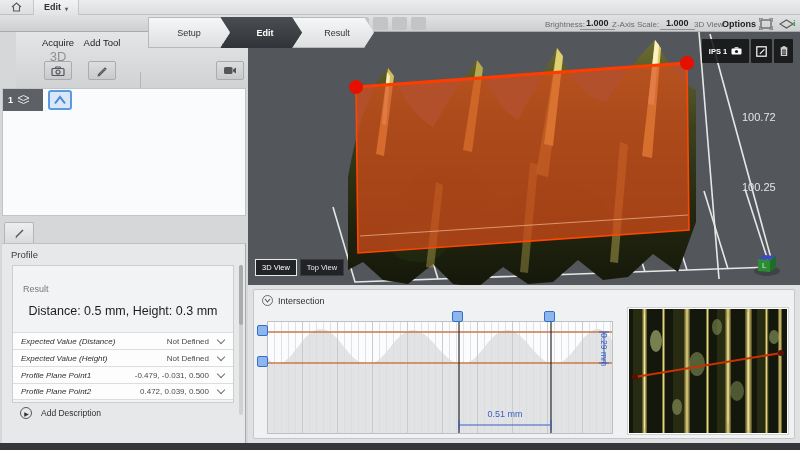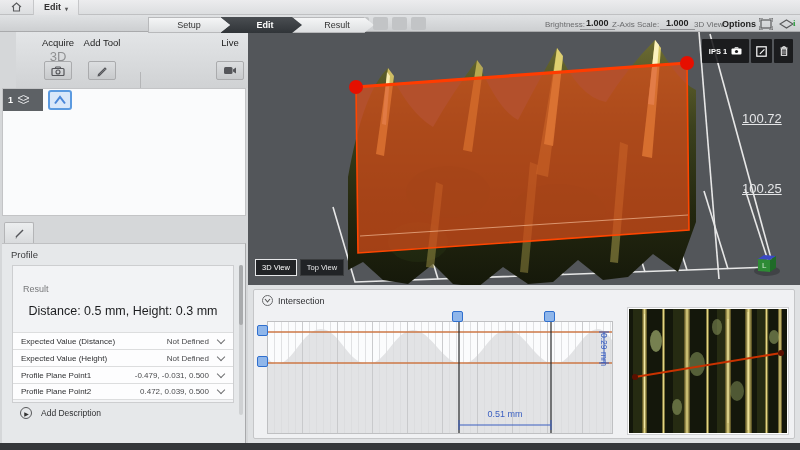--- a/index.html
+++ b/index.html
@@ -16,21 +16,21 @@
     border-right:1px solid #c6c7c9; }
   #edit-menu { height:15px; padding:0 10px; display:flex; align-items:center; gap:4px;
     border-right:1px solid #c6c7c9; background:linear-gradient(#f2f3f4,#e2e3e5);
     font-size:9px; font-weight:bold; color:#333; }
   #edit-caret { font-size:6px; color:#555; margin-top:3px; }
 
   #toolbar { left:0; top:15px; width:800px; height:17px;
     background:linear-gradient(#e0e2e4,#cdcfd1); border-bottom:1px solid #a9aaac;
     display:flex; align-items:center; }
 
-  .wtab { height:16px; width:82px; display:flex; align-items:center; justify-content:center;
+  .wtab { height:31px; width:82px; display:flex; align-items:center; justify-content:center;
     font-size:9px; color:#333; position:absolute; top:2px;
     clip-path:polygon(0 0, 72px 0, 82px 50%, 72px 100%, 0 100%, 10px 50%); }
   .wtab.first { clip-path:polygon(0 0, 72px 0, 82px 50%, 72px 100%, 0 100%); }
   .wtab.light { background:linear-gradient(#f6f7f8,#dcdee0); box-shadow:inset 0 0 0 1px #b8b9bb; }
   .wtab.dark  { background:linear-gradient(#4a4e52,#303438); color:#fff; font-weight:bold; }
 
   .tb-label { font-size:8px; color:#6a6b6d; }
   .fav-slot { width:15px; height:13px; background:#c2c4c6; border-radius:2px; }
   .tb-value { font-size:9px; font-weight:bold; color:#222; border-bottom:1px solid #909194;
     padding:0 6px 1px 6px; }
@@ -62,39 +62,39 @@
   #profile-panel { left:2px; top:243px; width:244px; height:200px; background:#e6e8ea;
     border-top:1px solid #bfc0c2; border-right:1px solid #a8a9ab; }
   #profile-title { position:absolute; left:9px; top:5px; font-size:9.5px; color:#3a3b3d; }
   #profile-box { position:absolute; left:10px; top:21px; width:222px; height:138px;
     background:#f2f3f5; border:1px solid #cdced0; }
   #result-label { position:absolute; left:10px; top:18px; font-size:9px; color:#77787a; }
   #result-value { position:absolute; left:0; top:38px; width:100%; text-align:center;
     font-size:12.5px; color:#1c1d1f; }
   .p-row { position:absolute; left:0; width:100%; height:17px; background:#fdfdfe;
     border-top:1px solid #dcddde; display:flex; align-items:center; }
-  .p-row-label { font-size:8px; color:#2f3032; padding-left:8px; flex:1; }
+  .p-row-label { font-size:8px; color:#2f3032; padding-left:8px; flex:1;font-style:italic; }
   .p-row-value { font-size:8px; color:#4a4b4d; }
   .chev { width:6px; height:6px; border-right:1.3px solid #6f7072; border-bottom:1.3px solid #6f7072;
     transform:rotate(45deg); margin:0 9px 3px 9px; }
   #add-desc { position:absolute; left:18px; top:163px; display:flex; align-items:center; gap:9px; }
   #add-desc-circle { width:12px; height:12px; border:1px solid #58595b; border-radius:50%;
     display:flex; align-items:center; justify-content:center; font-size:6px; color:#333; padding-left:1px; }
   #add-desc-label { font-size:8.5px; color:#2f3032; }
   #profile-scrollbar { position:absolute; right:2px; top:21px; width:4px; height:150px;
     background:#cfd1d3; border-radius:2px; }
   #profile-scrollthumb { width:4px; height:60px; background:#a9abad; border-radius:2px; }
 
   
   #viewport { left:248px; top:32px; width:552px; height:253px; background:#53565a; }
   #snap-group { position:absolute; right:7px; top:7px; display:flex; gap:2px; }
   .snap-btn { height:24px; background:rgba(18,18,20,.85); border-radius:1px; color:#fff;
     display:flex; align-items:center; justify-content:center; gap:4px; font-size:7.5px; font-weight:bold;
     padding:0 5px; }
-  .z-tick { position:absolute; left:494px; color:#e4e5e7; font-size:13px;text-decoration:underline; }
+  .z-tick { position:absolute; left:494px; color:#e4e5e7; font-size:11px; }
   #viewmode-group { position:absolute; left:7px; bottom:9px; display:flex; gap:3px; }
   .vm-btn { height:17px; padding:0 6px; font-size:7.5px; display:flex; align-items:center;
     background:#212326; color:#e8e9eb; border:1px solid #3a3c3e; }
   .vm-btn.active { border:1px solid #e6e7e9; color:#fff; }
 
   
   #intersect-outer { left:248px; top:285px; width:552px; height:158px; background:#dfe1e3; }
   #intersect-panel { position:absolute; left:5px; top:4px; width:542px; height:150px;
     background:#f0f1f3; border:1px solid #c5c6c8; border-radius:2px; }
   #intersect-title { position:absolute; left:24px; top:6px; font-size:9px; color:#2f3032; }

